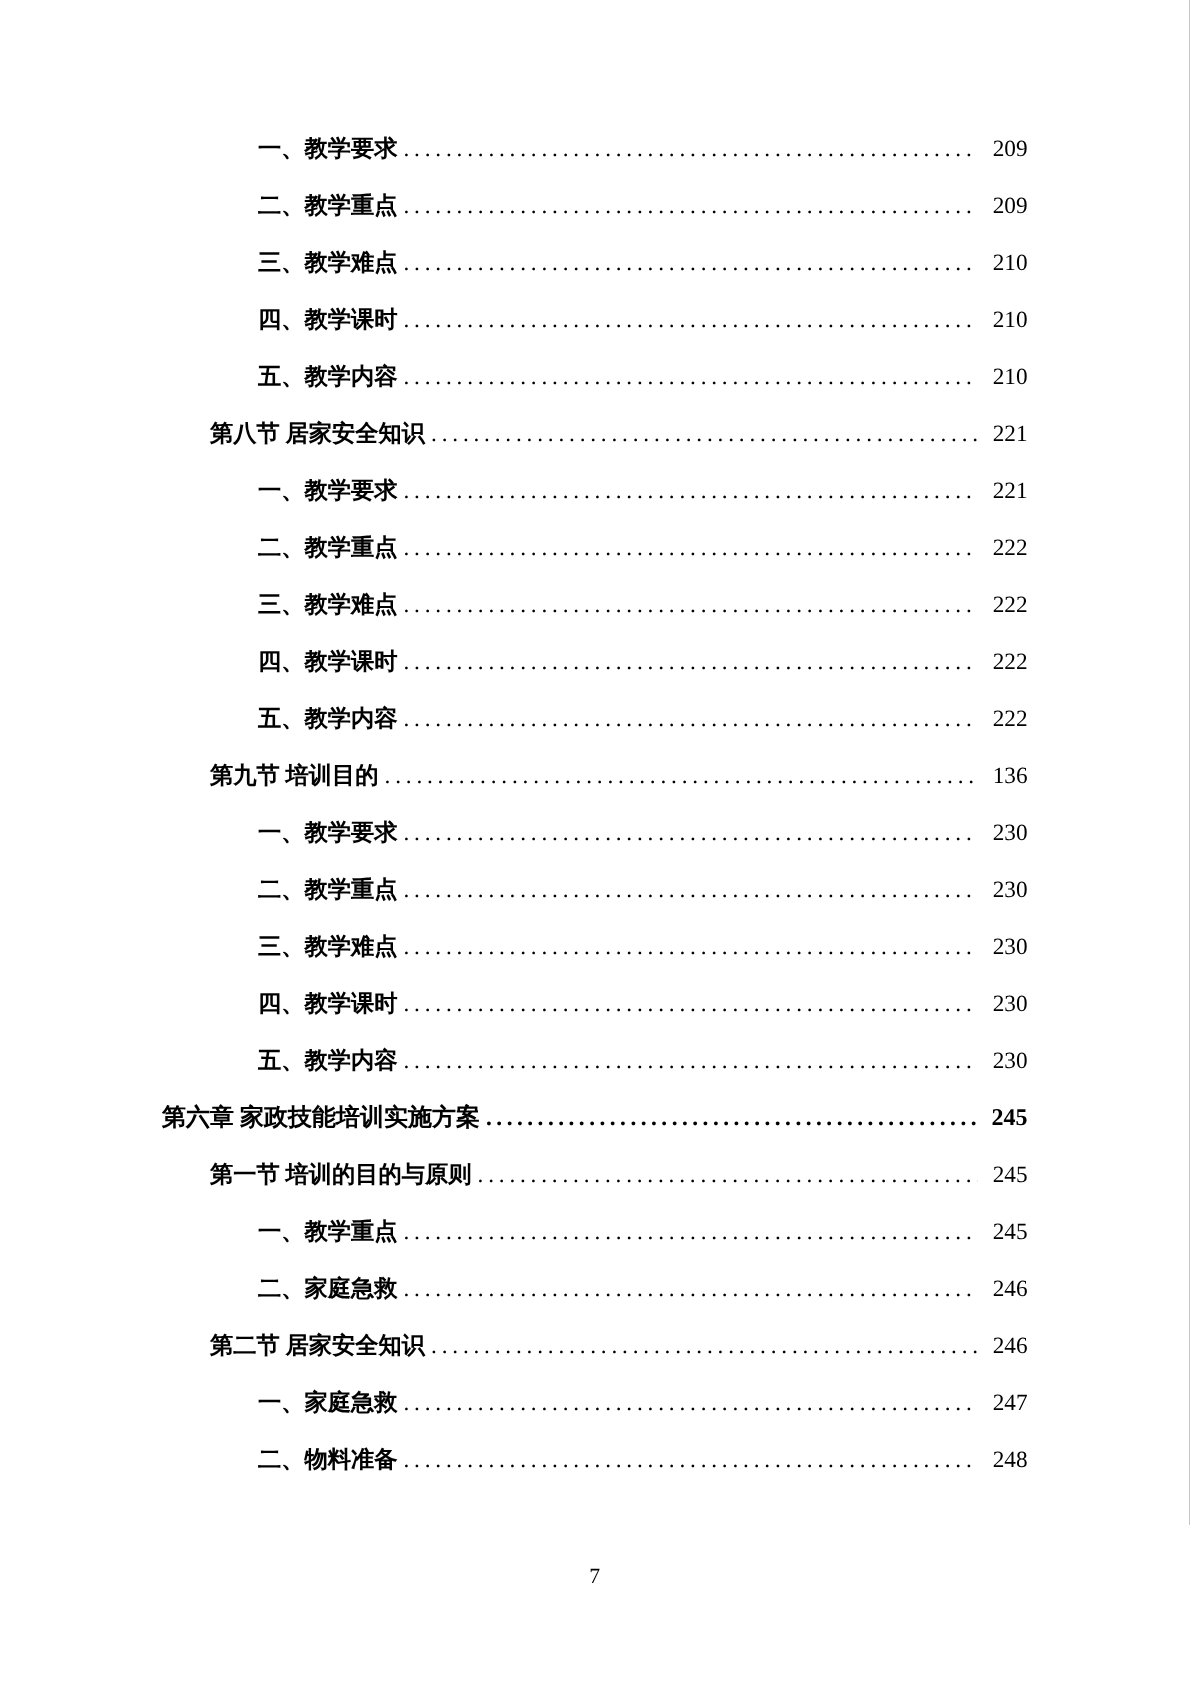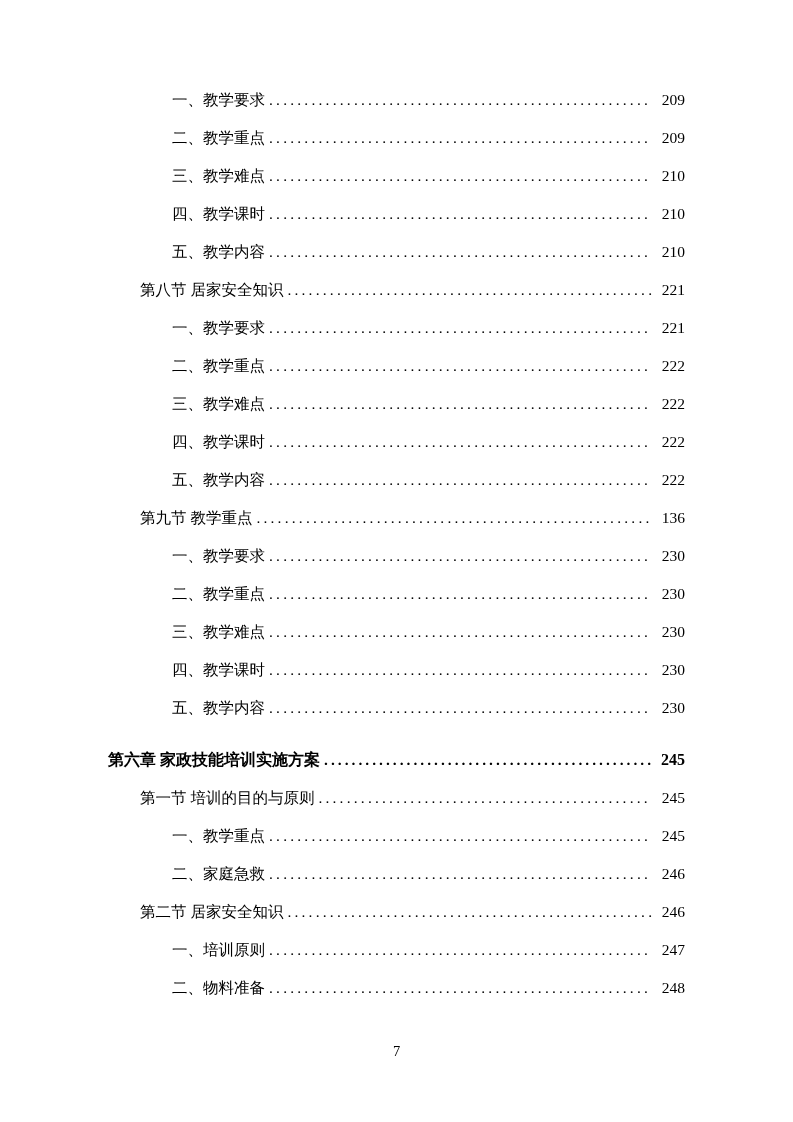--- a/index.html
+++ b/index.html
@@ -31,40 +31,41 @@
     align-items: baseline;
     width: 100%;
     box-sizing: border-box;
     font-size: 15.5px;
     line-height: 1;
     height: 38px;
   }
   .toc-row .label {
     white-space: nowrap;
     flex: 0 0 auto;
+    font-weight: bold;
   }
   .toc-row .leader {
     flex: 1 1 auto;
     overflow: hidden;
     white-space: nowrap;
     margin: 0 3px 0 4px;
     font-size: 15.5px;
     letter-spacing: 3.2px;
     color: #000;
     height: 1em;
   }
   .toc-row .page-no {
     flex: 0 0 auto;
     text-align: right;
     min-width: 30px;
     white-space: nowrap;
   }
 
   
-  .lvl-chapter  { padding-left: 0px;  font-weight: bold; font-size: 16px; margin-top: 14px; }
+  .lvl-chapter  { padding-left: 0px;  font-weight: bold; font-size: 16px; }
   .lvl-section  { padding-left: 32px; }
   .lvl-item     { padding-left: 64px; }
 
   .lvl-chapter .leader { letter-spacing: 3.0px; font-weight: bold; }
 
   .page-number-footer {
     position: absolute;
     left: 0;
     right: 0;
     bottom: 62px;
@@ -128,21 +129,21 @@
         <span class="label">四、教学课时</span>
         <span class="leader">........................................................................................................................</span>
         <span class="page-no">222</span>
       </div>
       <div class="toc-row lvl-item">
         <span class="label">五、教学内容</span>
         <span class="leader">........................................................................................................................</span>
         <span class="page-no">222</span>
       </div>
       <div class="toc-row lvl-section">
-        <span class="label">第九节  教学重点</span>
+        <span class="label">第九节  培训目的</span>
         <span class="leader">........................................................................................................................</span>
         <span class="page-no">136</span>
       </div>
       <div class="toc-row lvl-item">
         <span class="label">一、教学要求</span>
         <span class="leader">........................................................................................................................</span>
         <span class="page-no">230</span>
       </div>
       <div class="toc-row lvl-item">
         <span class="label">二、教学重点</span>
@@ -183,21 +184,21 @@
         <span class="label">二、家庭急救</span>
         <span class="leader">........................................................................................................................</span>
         <span class="page-no">246</span>
       </div>
       <div class="toc-row lvl-section">
         <span class="label">第二节  居家安全知识</span>
         <span class="leader">........................................................................................................................</span>
         <span class="page-no">246</span>
       </div>
       <div class="toc-row lvl-item">
-        <span class="label">一、培训原则</span>
+        <span class="label">一、家庭急救</span>
         <span class="leader">........................................................................................................................</span>
         <span class="page-no">247</span>
       </div>
       <div class="toc-row lvl-item">
         <span class="label">二、物料准备</span>
         <span class="leader">........................................................................................................................</span>
         <span class="page-no">248</span>
       </div>
     </div>
 

